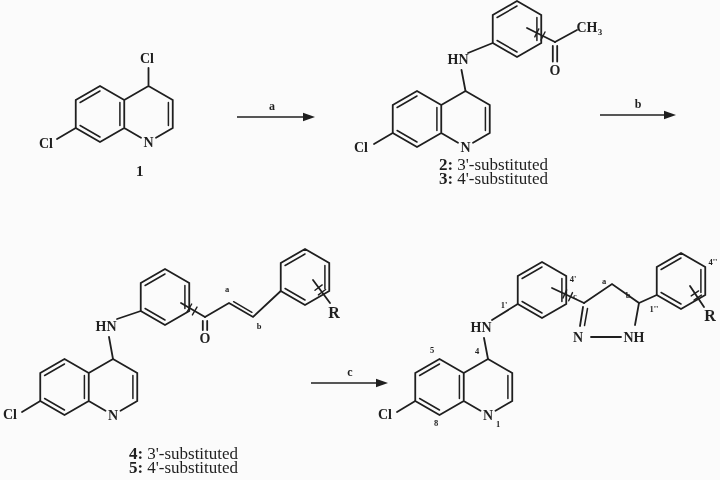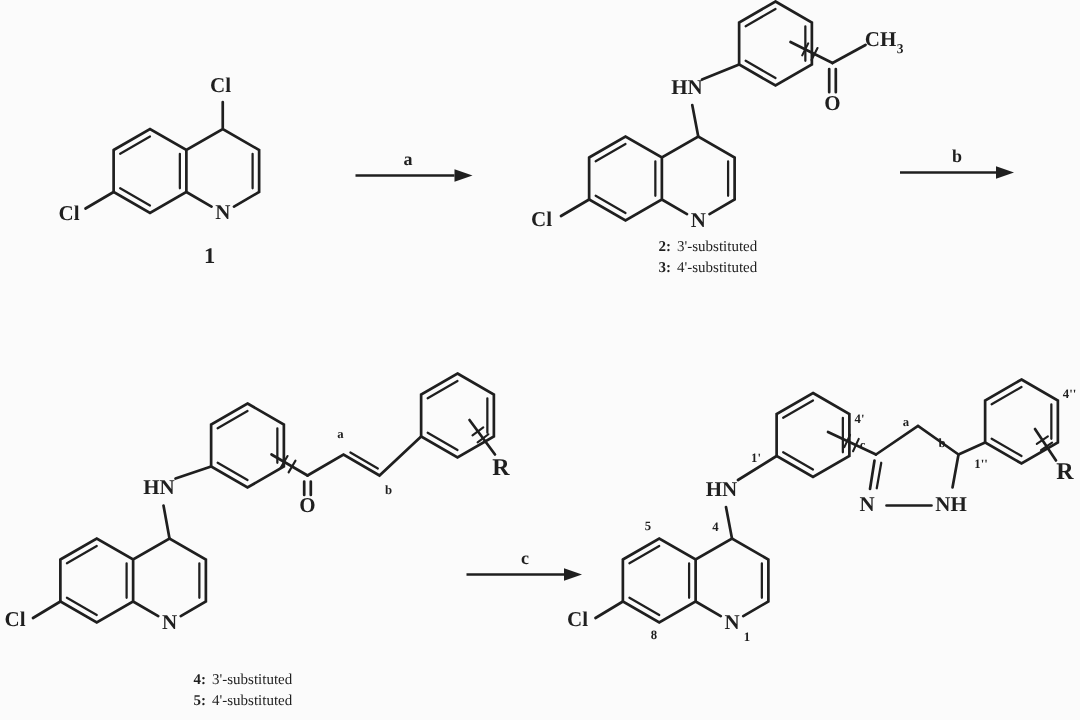--- a/index.html
+++ b/index.html
@@ -16,21 +16,21 @@
   .atom{font:bold 14px "Liberation Serif","DejaVu Serif",serif;fill:#1f1f1f;
         text-anchor:middle;dominant-baseline:central;}
   .atom-sub{font:bold 9px "Liberation Serif","DejaVu Serif",serif;fill:#1f1f1f;
         text-anchor:middle;dominant-baseline:central;}
   .locant{font:bold 8.5px "Liberation Serif","DejaVu Serif",serif;fill:#1f1f1f;
         text-anchor:middle;dominant-baseline:central;}
   .rlabel{font:bold 16px "Liberation Serif","DejaVu Serif",serif;fill:#1f1f1f;
         text-anchor:middle;dominant-baseline:central;}
   .arrowlabel{font:bold 12px "Liberation Serif","DejaVu Serif",serif;fill:#1f1f1f;
         text-anchor:middle;dominant-baseline:central;}
-  .cap{position:absolute;font-size:10px;line-height:13.5px;color:#1f1f1f;white-space:nowrap;}
+  .cap{position:absolute;font-size:17px;line-height:13.5px;color:#1f1f1f;white-space:nowrap;}
   .cap b{font-weight:bold;}
   .cap span{margin-left:4px;}
   .cap1{position:absolute;font-size:15px;font-weight:bold;color:#1f1f1f;}
 </style>
 </head>
 <body>
 
 <div id="stage">
 
 <svg width="720" height="480" viewBox="0 0 720 480">

